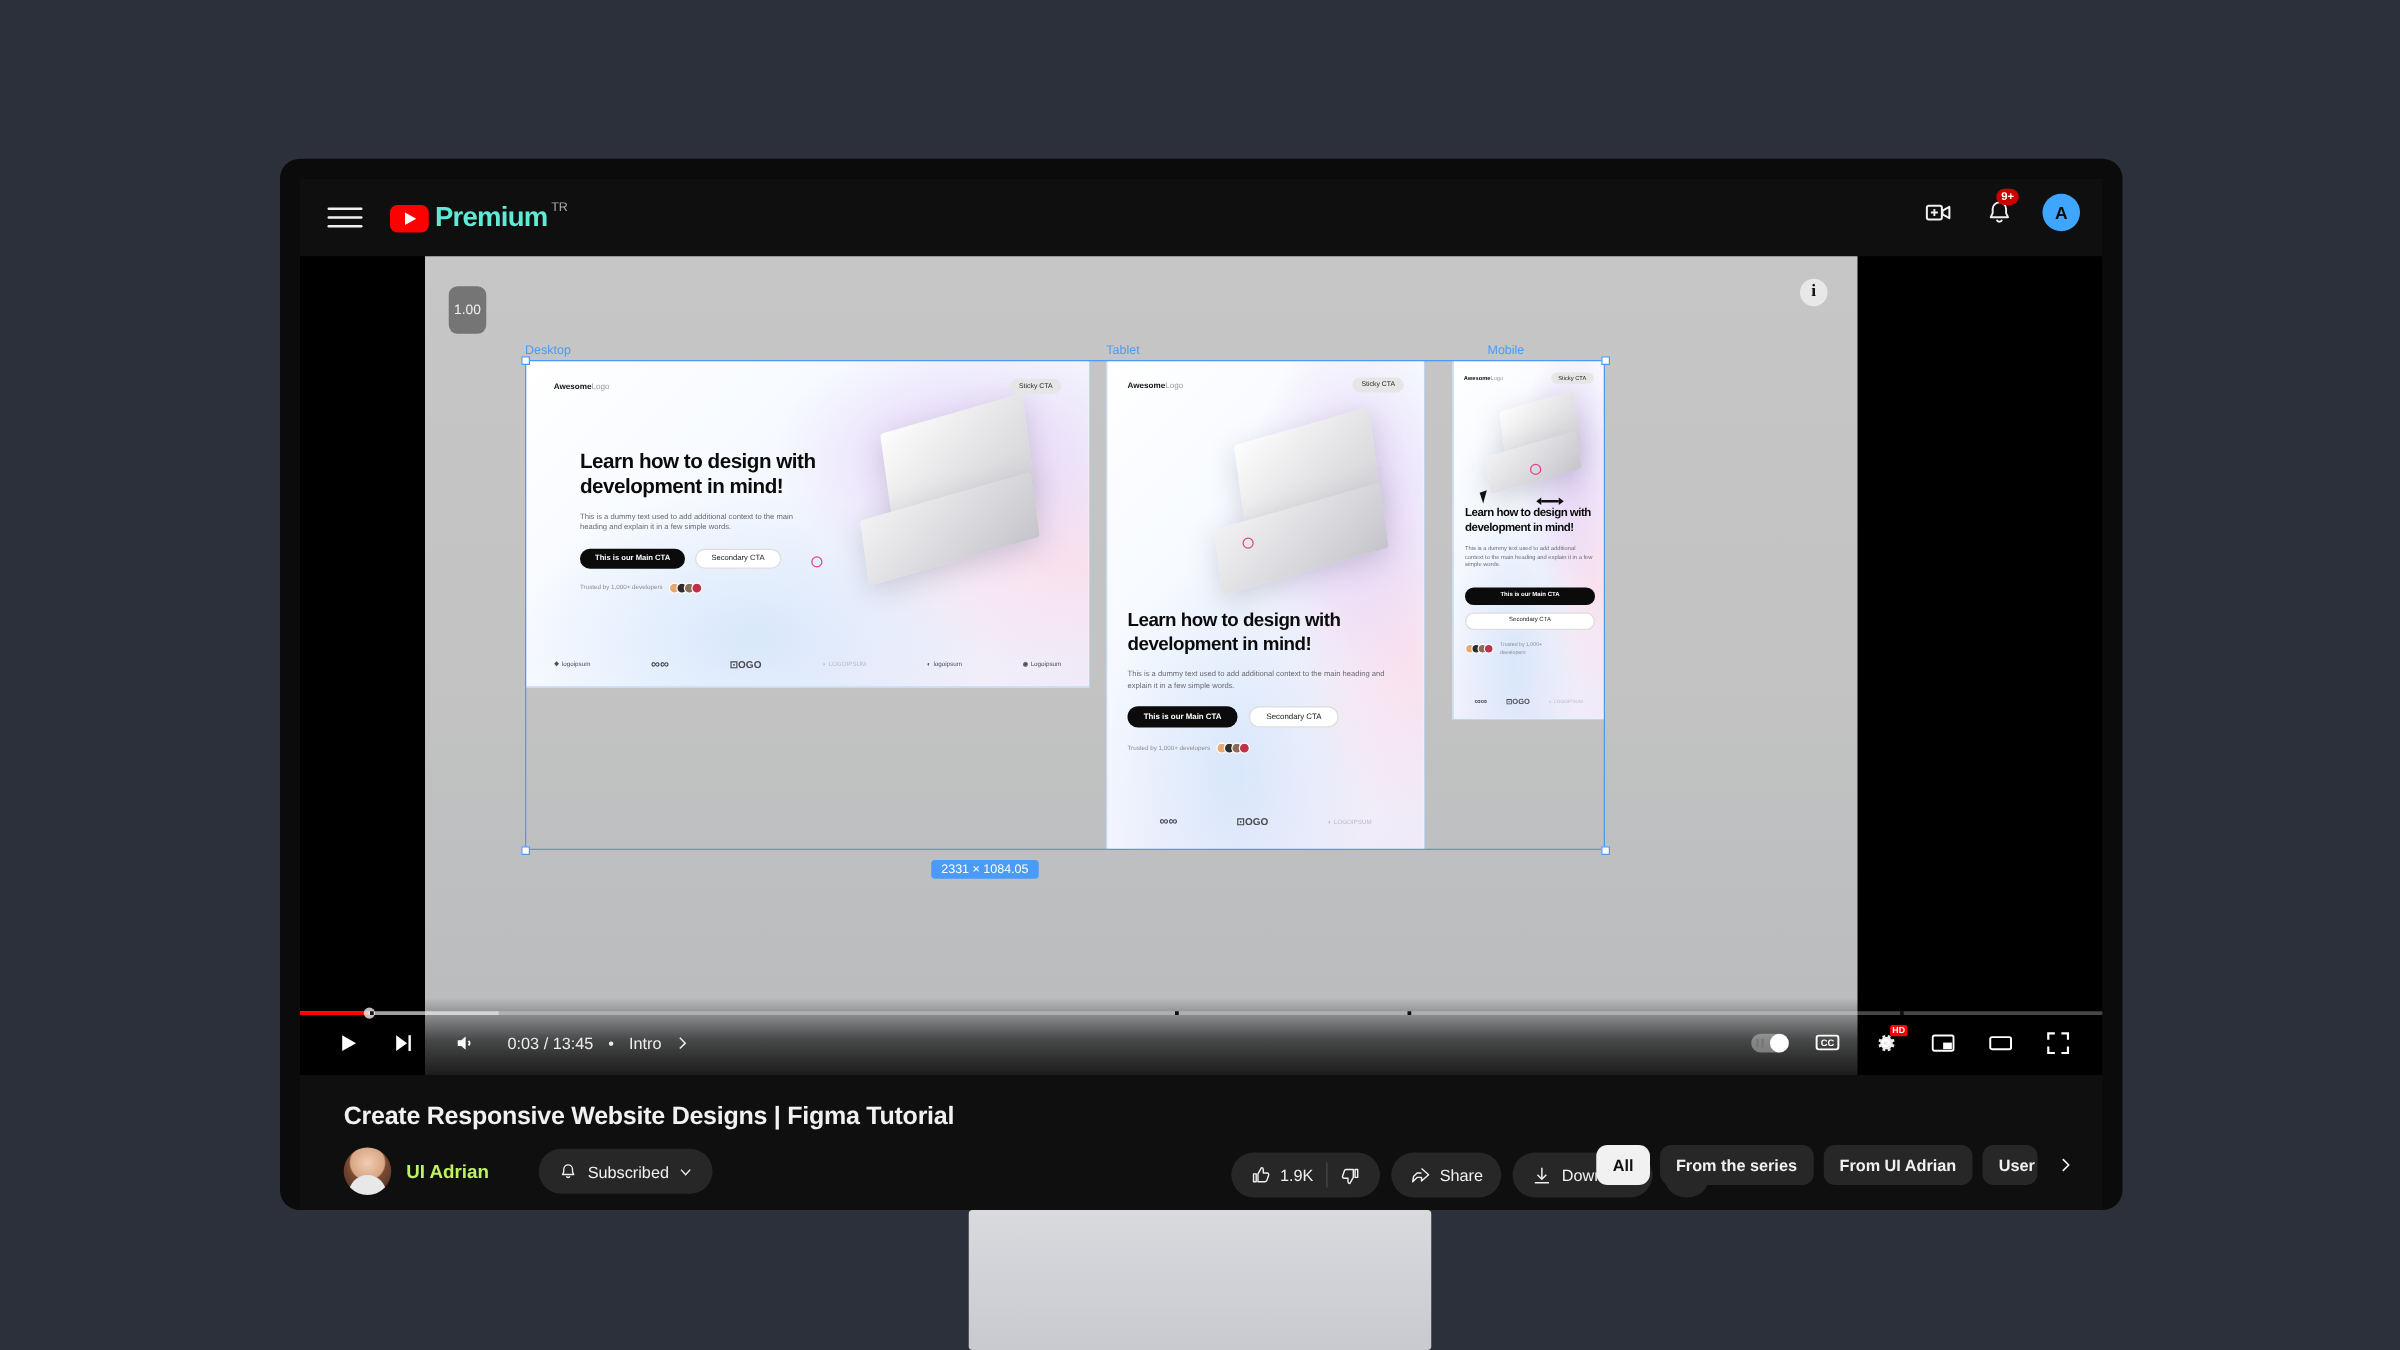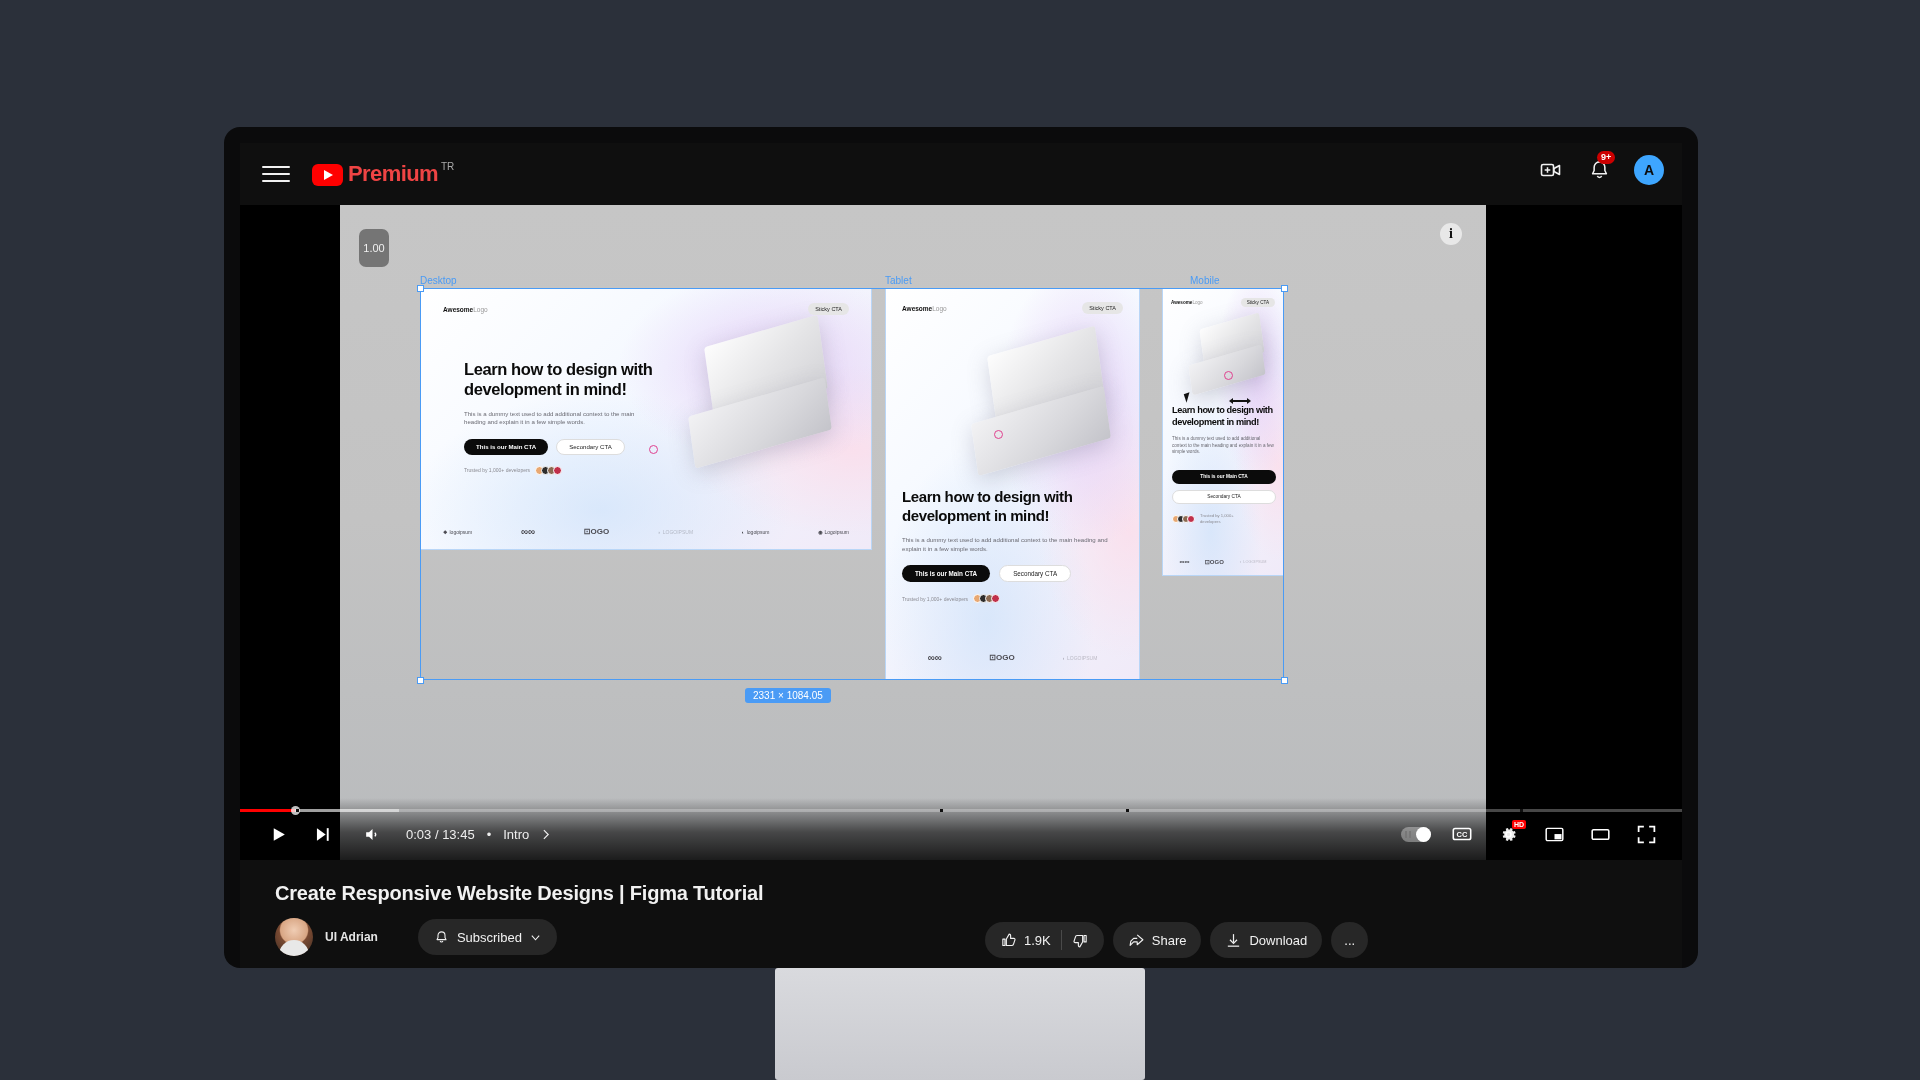--- a/index.html
+++ b/index.html
@@ -40,21 +40,21 @@
   .hamburger { margin-left:22px; width:28px; height:28px; display:flex;
     flex-direction:column; justify-content:center; gap:5px; cursor:pointer; }
   .hamburger span { display:block; height:2px; background:#f1f1f1; border-radius:1px; }
   .yt-logo { display:flex; align-items:flex-start; margin-left:22px; cursor:pointer; }
   .yt-play {
     width:31px; height:22px; background:#ff0000; border-radius:6px;
     display:flex; align-items:center; justify-content:center; margin-top:3px;
   }
   .yt-play::after { content:""; width:0;height:0;border-left:9px solid #fff;
     border-top:5.5px solid transparent; border-bottom:5.5px solid transparent; margin-left:2px;}
-  .yt-wordmark { color:#ef4444; font-size:22px; font-weight:bold; letter-spacing:-0.6px;
+  .yt-wordmark { color:#5eead4; font-size:22px; font-weight:bold; letter-spacing:-0.6px;
     margin-left:5px; line-height:26px; }
   .yt-region { color:#aaa; font-size:10px; margin-left:3px; margin-top:0px; }
 
   .search-wrap { position:absolute; left:366px; top:15px; display:flex; align-items:center; }
   .search-box {
     display:flex; width:540px; height:37px;
     border:1px solid #303030; border-radius:19px 0 0 19px;
     background:#121212; align-items:center;
   }
   .search-box input {
@@ -181,21 +181,21 @@
   
   .below { position:absolute; left:0; top:717px; width:1442px; height:108px; background:#0f0f0f; }
   .vid-title { position:absolute; left:35px; top:22px; color:#f1f1f1;
     font-size:20px; font-weight:bold; letter-spacing:-.2px; }
   .channel-row { position:absolute; left:35px; top:58px; display:flex; align-items:center; gap:12px; }
   .ch-avatar { width:38px;height:38px;border-radius:50%;
     background:radial-gradient(circle at 50% 32%, #f0cdb4 0%, #d8a583 42%, #7a4a32 46%, #3a2a22 100%);
     position:relative; overflow:hidden; }
   .ch-avatar::after { content:""; position:absolute; left:4px; bottom:0; width:30px;height:16px;
     border-radius:15px 15px 0 0; background:#e8e8e8; }
-  .ch-name { color:#e5e5e5; font-size:12px; font-weight:bold; }
+  .ch-name { color:#bef264; font-size:15px; font-weight:bold; }
   .sub-btn { display:flex; align-items:center; gap:8px; background:#272727; color:#f1f1f1;
     border-radius:18px; height:36px; padding:0 16px; font-size:13px; margin-left:28px; cursor:pointer; }
   .act-row { position:absolute; left:745px; top:62px; display:flex; align-items:center; gap:9px; }
   .pill { display:flex; align-items:center; gap:7px; background:#272727; color:#f1f1f1;
     border-radius:18px; height:36px; padding:0 15px; font-size:13px; cursor:pointer; white-space:nowrap; }
   .pill .divider { width:1px;height:20px;background:#4a4a4a; margin:0 3px; }
   .chips { position:absolute; right:16px; top:56px; display:flex; align-items:center; gap:8px; }
   .chip { background:#272727; color:#f1f1f1; border-radius:9px; height:32px;
     display:flex;align-items:center; padding:0 13px; font-size:13px; font-weight:bold;
     white-space:nowrap; cursor:pointer; }
@@ -529,17 +529,28 @@
               <polyline points="7,11 12,16 17,11" fill="none" stroke="#f1f1f1" stroke-width="1.7"></polyline>
               <line x1="4" y1="20" x2="20" y2="20" stroke="#f1f1f1" stroke-width="1.7"></line>
             </svg>
             <span>Download</span>
           </div>
           <div class="pill" style="padding:0 13px;">
             <span>...</span>
           </div>
         </div>
 
+        <div class="chips">
+          <div class="chip active">All</div>
+          <div class="chip">From the series</div>
+          <div class="chip">From UI Adrian</div>
+          <div class="chip" style="overflow:hidden; max-width:44px;">User</div>
+          <div class="chip-next">
+            <svg width="14" height="14" viewBox="0 0 24 24">
+              <polyline points="9,4 17,12 9,20" fill="none" stroke="#f1f1f1" stroke-width="2.2"></polyline>
+            </svg>
+          </div>
+        </div>
       </div>
 
     </div>
   </div>
 </div>
 
 </body></html>

